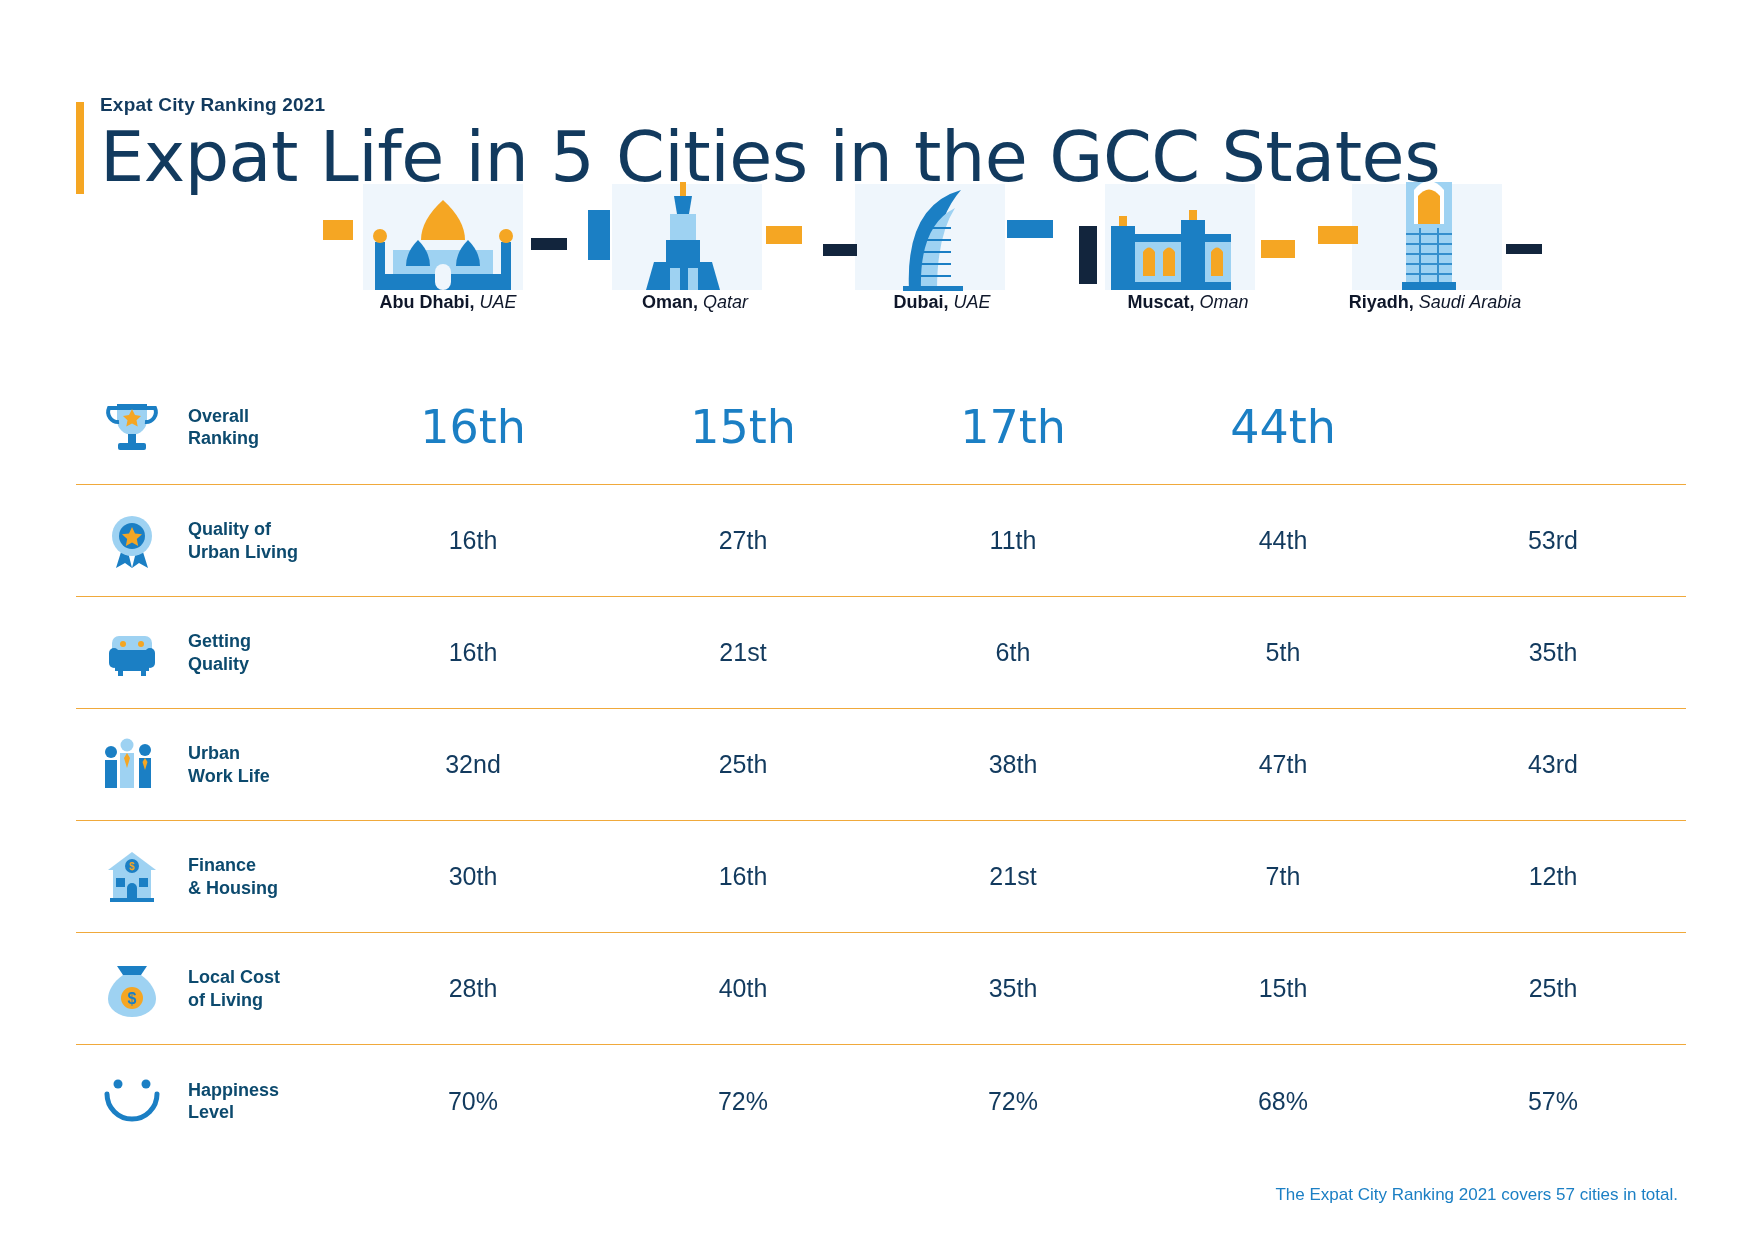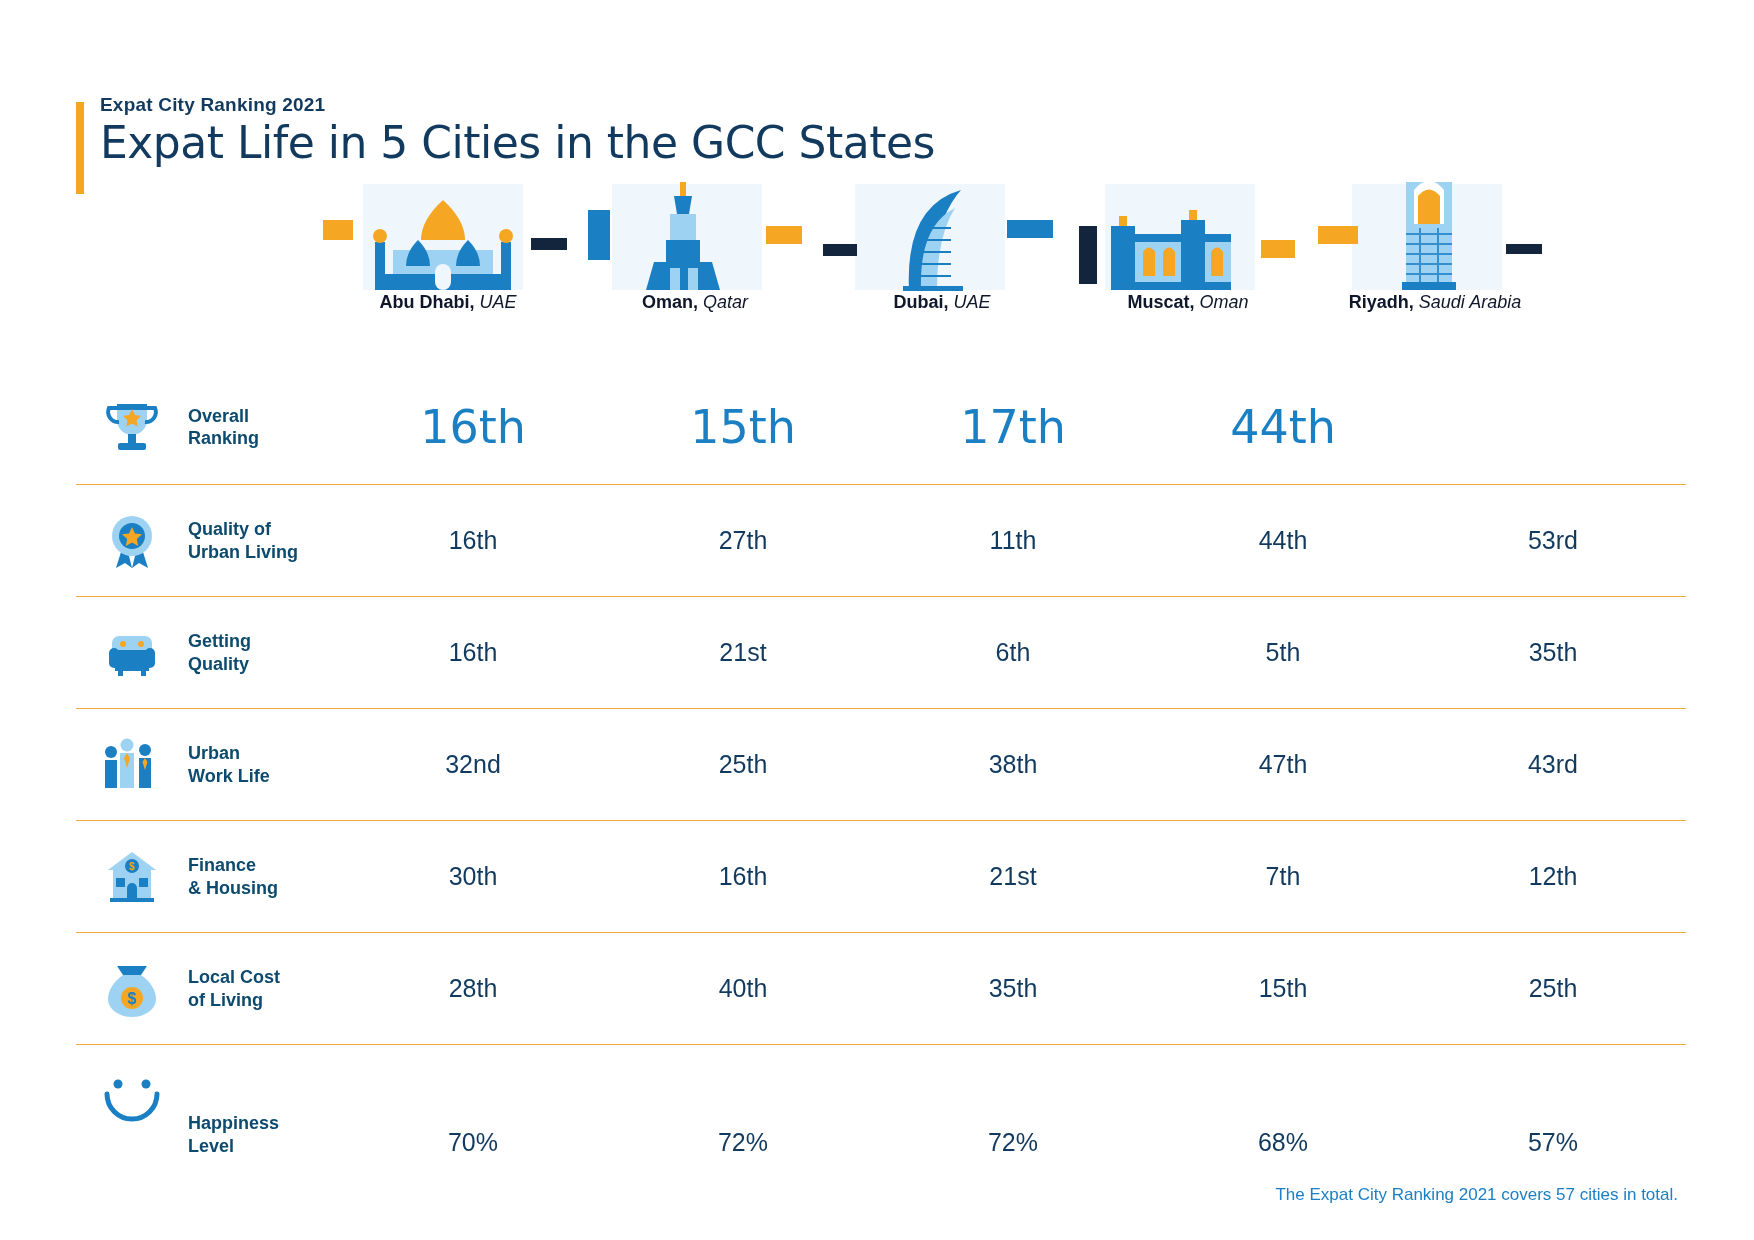--- a/index.html
+++ b/index.html
@@ -16,21 +16,21 @@
   .header { position: absolute; left: 76px; top: 58px; }
   .kicker-wrap { display: flex; align-items: flex-start; margin-top: 36px; }
   .accent-bar {
     width: 8px; height: 92px; background: #f5a623; margin-right: 16px; margin-top: 8px;
   }
   .kicker {
     font-size: 19px; font-weight: 700; letter-spacing: 0.2px;
     color: #123a5e; margin: 0 0 2px 0;
   }
   .title {
-    font-size: 44px; font-weight: 400; letter-spacing: -0.5px;
+    font-size: 70px; font-weight: 400; letter-spacing: -0.5px;
     color: #123a5e; margin: 0; line-height: 1.12;
     font-family: "DejaVu Sans", sans-serif;
   }
 
   
   .cols { position: absolute; left: 0; top: 0; width: 1754px; }
   .city-header {
     position: absolute; top: 182px; width: 250px; text-align: center;
   }
   .city-art {
@@ -42,21 +42,21 @@
   }
   .city-name em { font-style: italic; font-weight: 400; }
 
   
   .table { position: absolute; left: 76px; top: 370px; width: 1610px; }
   .row {
     position: relative; height: 112px; display: flex; align-items: center;
     border-bottom: 1.5px solid #f0a93b;
   }
   .row.first { height: 115px; border-top: none; }
-  .row.last { border-bottom: none; align-items: flex-end; }
+  .row.last { border-bottom: none; }
   .row-icon {
     width: 112px; height: 100%; display: flex; align-items: center; justify-content: center;
     flex: 0 0 112px;
   }
   .row-label {
     width: 160px; flex: 0 0 160px; font-size: 18px; font-weight: 700;
     line-height: 1.25; color: #0c4a6e;
   }
   .vals { display: flex; flex: 1 1 auto; gap: 20px; }
   .val {

